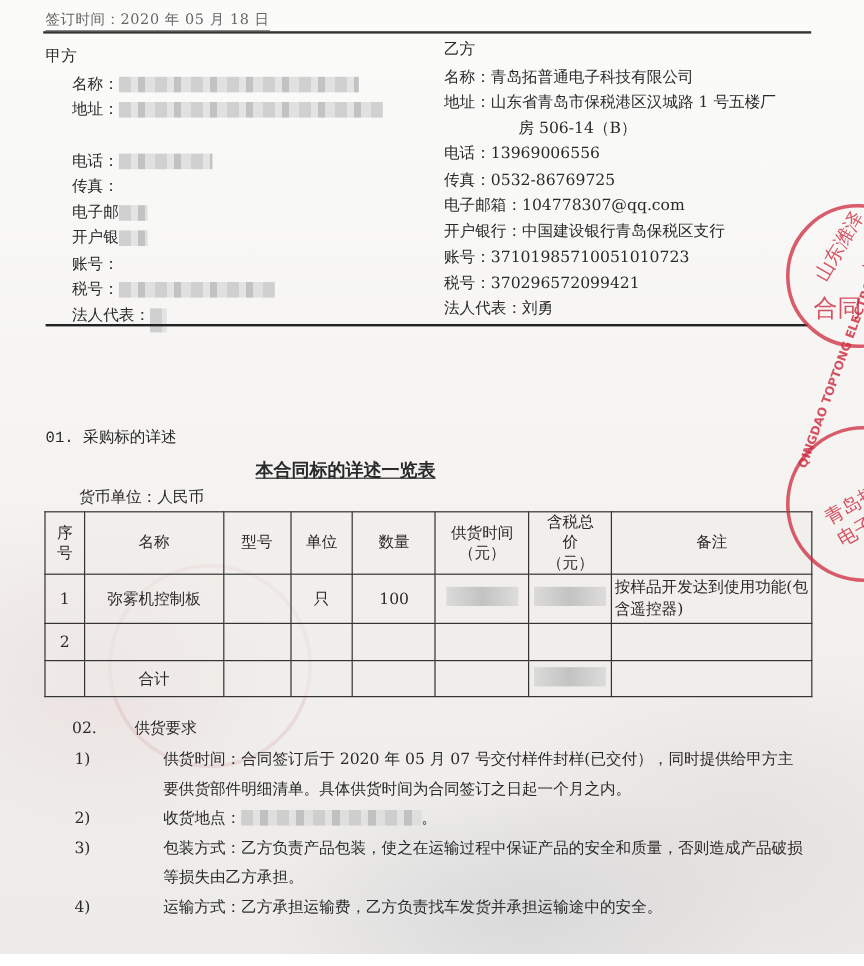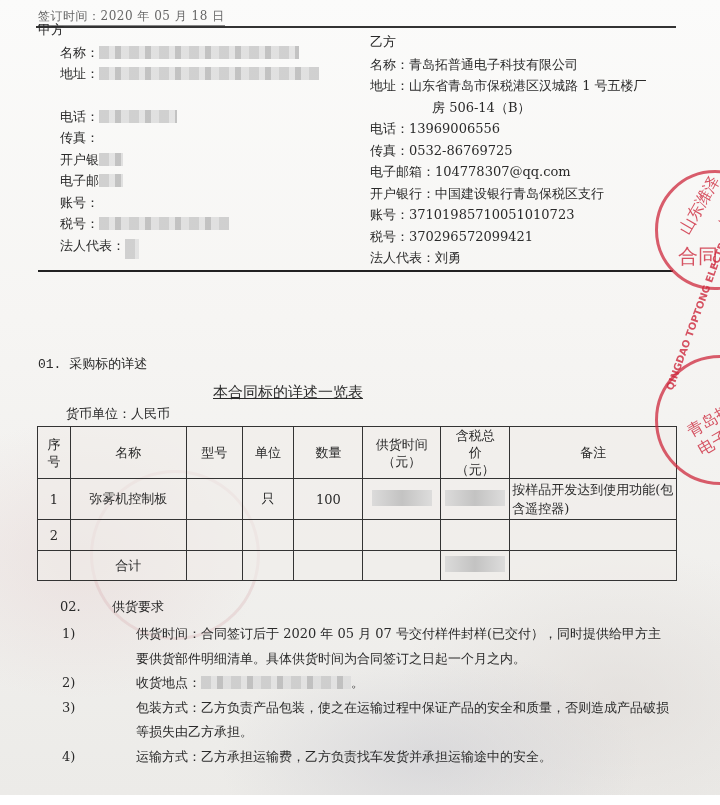--- a/index.html
+++ b/index.html
@@ -21,21 +21,21 @@
   .bottom-strip { position: absolute; left: 0; top: 795px; width: 720px; height: 10px; background: #ffffff; }
 
   .sign-date {
     position: absolute; left: 38px; top: 8px;
     font-size: 12px; color: #666; letter-spacing: 0.5px;
     border-bottom: 1px solid #888;
   }
   .top-rule { position: absolute; left: 36px; top: 26px; width: 640px; height: 2px; background: #333; }
 
   .party-col { position: absolute; font-size: 13px; line-height: 21.5px; }
-  .party-a { left: 38px; top: 19px; width: 320px; }
+  .party-a { left: 38px; top: 37px; width: 320px; }
   .party-b { left: 370px; top: 31px; width: 300px; }
   .party-title { display: block; margin-bottom: 1px; }
   .row { display: flex; white-space: nowrap; }
   .party-a .row { padding-left: 22px; }
   .label { flex: none; }
   .value { flex: none; }
   .blur {
     display: inline-block; height: 13px; margin-top: 4px;
     background: repeating-linear-gradient(90deg, #c9c9c9 0 10px, #e0e0e0 10px 16px, #b9b9b9 16px 22px, #dcdcdc 22px 30px);
     opacity: 0.85;
@@ -43,21 +43,21 @@
   .gap { height: 21px; }
 
   .mid-rule { position: absolute; left: 38px; top: 270px; width: 635px; height: 2px; background: #222; }
 
   .intro { position: absolute; left: 38px; top: 283px; width: 640px; font-size: 13px; line-height: 24px; }
   .intro p { text-indent: 24px; }
   .intro .u { text-decoration: underline; padding: 0 3px; }
   .section-01 { position: absolute; left: 38px; top: 355px; font-size: 13px; font-family: Liberation Mono, monospace; }
   .table-title {
     position: absolute; left: 0; width: 576px; top: 383px; text-align: center;
-    font-size: 15px; font-weight: normal; text-decoration: underline;
+    font-size: 15px; font-weight: bold; text-decoration: underline;
   }
   .currency { position: absolute; left: 66px; top: 405px; font-size: 13px; }
 
   table.items {
     position: absolute; left: 37px; top: 426px; width: 640px;
     border-collapse: collapse; font-size: 13px; background: rgba(240,236,234,0.6);
   }
   table.items th, table.items td {
     border: 1.5px solid #333; text-align: center; vertical-align: middle; font-weight: normal;
   }
@@ -115,25 +115,25 @@
     </div>
     <div class="gap"></div>
     <div class="row">
       <span class="label">电话：</span>
       <span class="blur" style="width:78px"></span>
     </div>
     <div class="row">
       <span class="label">传真：</span>
     </div>
     <div class="row">
+      <span class="label">电子邮</span>
+      <span class="blur" style="width:24px"></span>
+    </div>
+    <div class="row">
       <span class="label">开户银</span>
-      <span class="blur" style="width:24px"></span>
-    </div>
-    <div class="row">
-      <span class="label">电子邮</span>
       <span class="blur" style="width:24px"></span>
     </div>
     <div class="row">
       <span class="label">账号：</span>
     </div>
     <div class="row">
       <span class="label">税号：</span>
       <span class="blur" style="width:130px"></span>
     </div>
     <div class="row">

